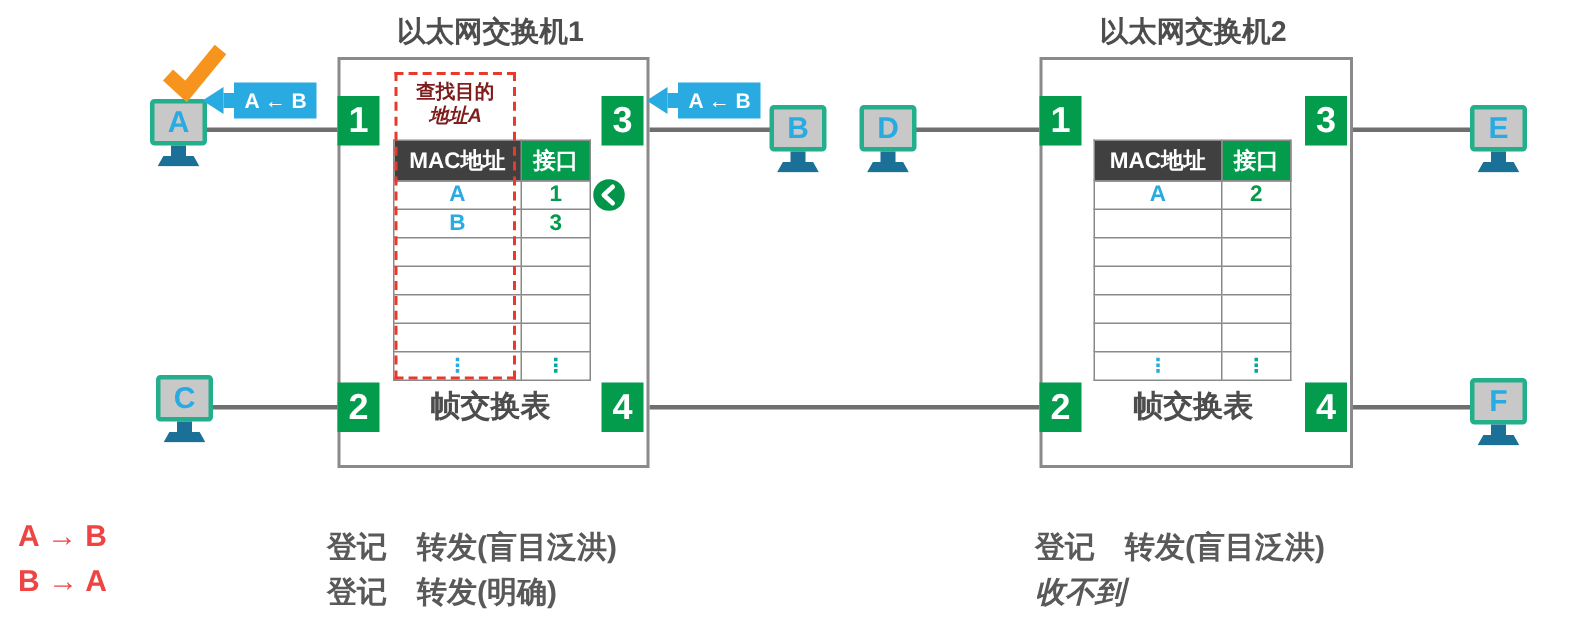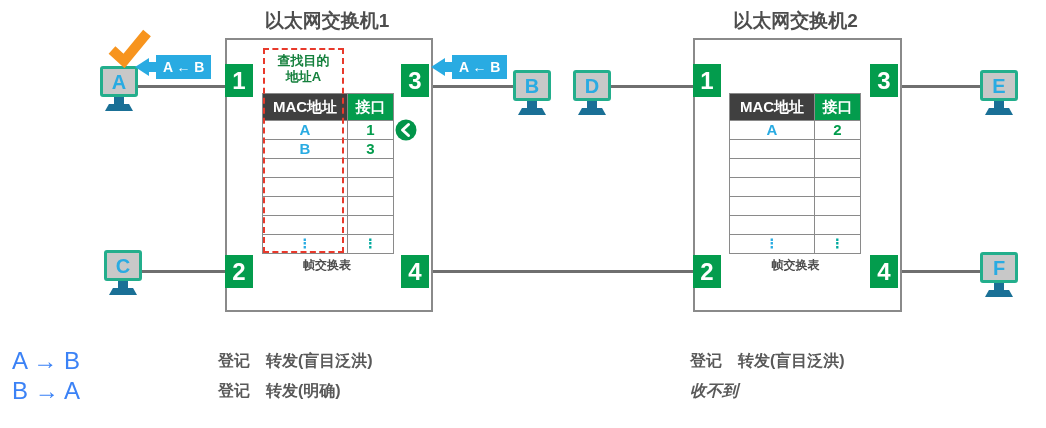--- a/index.html
+++ b/index.html
@@ -3,21 +3,21 @@
 <meta charset="utf-8">
 <style>
   html,body{margin:0;padding:0;background:#ffffff;}
   .canvas{
     position:relative;width:1046px;height:428px;background:#ffffff;overflow:hidden;
     font-family:"Liberation Sans","DejaVu Sans",sans-serif;
   }
   
   .sw-box{position:absolute;background:#ffffff;border:2px solid #8a8a8a;z-index:2;}
   .sw-title{position:absolute;text-align:center;font-size:19px;font-weight:bold;color:#4d4d4d;z-index:2;}
-  .sw-caption{position:absolute;text-align:center;font-size:12px;font-weight:bold;color:#4d4d4d;z-index:4;}
+  .sw-caption{position:absolute;text-align:center;font-size:20px;font-weight:bold;color:#4d4d4d;z-index:4;}
   
   .port{
     position:absolute;width:28px;height:33px;background:#039C4D;color:#fff;
     display:flex;align-items:center;justify-content:center;
     font-size:24px;font-weight:bold;z-index:5;
   }
   
   .line{position:absolute;height:3px;background:#6f6f6f;z-index:1;}
   
   table.mac-table{position:absolute;border-collapse:collapse;background:#fff;z-index:3;}
@@ -28,43 +28,43 @@
   .mac-table td{height:18px;font-size:15px;font-weight:bold;line-height:18px;}
   td.c-mac{width:84px;color:#29ABE2;}
   td.c-if{width:45px;color:#039C4D;}
   tr.dots-row td{font-size:13px;line-height:12px;color:#29ABE2;}
   tr.dots-row td.c-if{color:#00A99D;}
   
   .lookup-box{
     position:absolute;border:2px dashed #E8392B;z-index:6;pointer-events:none;
     box-sizing:border-box;
   }
-  .lookup-text{position:absolute;text-align:center;color:#15803d;font-size:13px;font-weight:bold;line-height:16px;z-index:7;}
+  .lookup-text{position:absolute;text-align:center;color:#7f1d1d;font-size:13px;font-weight:bold;line-height:16px;z-index:7;}
   
   .host{position:absolute;width:38px;z-index:5;}
   .host-screen{
     box-sizing:border-box;width:38px;height:31px;background:#C8C8C8;
     border:3px solid #23AE8C;border-radius:3px;
     display:flex;align-items:center;justify-content:center;
   }
   .host-letter{font-size:20px;font-weight:bold;color:#29ABE2;line-height:1;}
   .host-neck{width:10px;height:7px;background:#1A7096;margin:0 auto;}
   .host-base{width:28px;height:7px;background:#1A7096;margin:0 auto;
     clip-path:polygon(14% 0,86% 0,100% 100%,0 100%);}
   
   .frame-label{position:absolute;display:flex;align-items:center;z-index:8;justify-content:flex-end;}
   .fl-head{width:0;height:0;border-top:9px solid transparent;border-bottom:9px solid transparent;border-right:14px solid #29ABE2;}
   .fl-tail{width:7px;height:10px;background:#29ABE2;}
   .fl-box{background:#29ABE2;color:#ffffff;font-size:14px;font-weight:bold;line-height:18px;padding:3px 7px;white-space:pre;}
   
   .check-icon{position:absolute;z-index:9;}
   .chevron-icon{position:absolute;z-index:9;}
   
-  .flow-text{position:absolute;font-size:24px;font-weight:normal;color:#3b82f6;white-space:pre;}
-  .result-text{position:absolute;font-size:16px;font-weight:bold;color:#595959;white-space:pre;}
+  .flow-text{position:absolute;font-size:20px;font-weight:bold;color:#ef4444;white-space:pre;}
+  .result-text{position:absolute;font-size:20px;font-weight:bold;color:#595959;white-space:pre;}
 </style>
 </head>
 <body>
 
 <div class="canvas">
 
   <div class="line" style="left:136px;top:85px;width:90px;"></div>
   <div class="line" style="left:140px;top:270px;width:86px;"></div>
   <div class="line" style="left:428px;top:85px;width:86px;"></div>
   <div class="line" style="left:610px;top:85px;width:84px;"></div>
@@ -114,21 +114,21 @@
       </tr>
       <tr class="dots-row">
         <td class="c-mac">⋮</td>
         <td class="c-if">⋮</td>
       </tr>
     </tbody>
   </table>
 
   <div class="lookup-box" style="left:263px;top:48px;width:81px;height:205px;"></div>
   <div class="lookup-text" style="left:263px;top:53px;width:81px;">查找目的</div>
-  <div class="lookup-text" style="left:263px;top:69px;width:81px;">地址A</div>
+  <div class="lookup-text" style="left:263px;top:69px;width:81px;font-style:italic;">地址A</div>
 
   <div class="sw-caption" style="left:225px;top:257px;width:204px;">帧交换表</div>
 
   <svg class="chevron-icon" style="left:395px;top:119px;" width="22" height="22" viewBox="0 0 22 22">
     <circle cx="11" cy="11" r="10.5" fill="#02954A"></circle>
     <path d="M13.5 5.5 L7.5 11 L13.5 16.5" stroke="#ffffff" stroke-width="3" fill="none" stroke-linecap="round" stroke-linejoin="round"></path>
   </svg>
 
   <div class="sw-title" style="left:693px;top:8px;width:205px;">以太网交换机2</div>
   <div class="sw-box" style="left:693px;top:38px;width:205px;height:270px;"></div>

